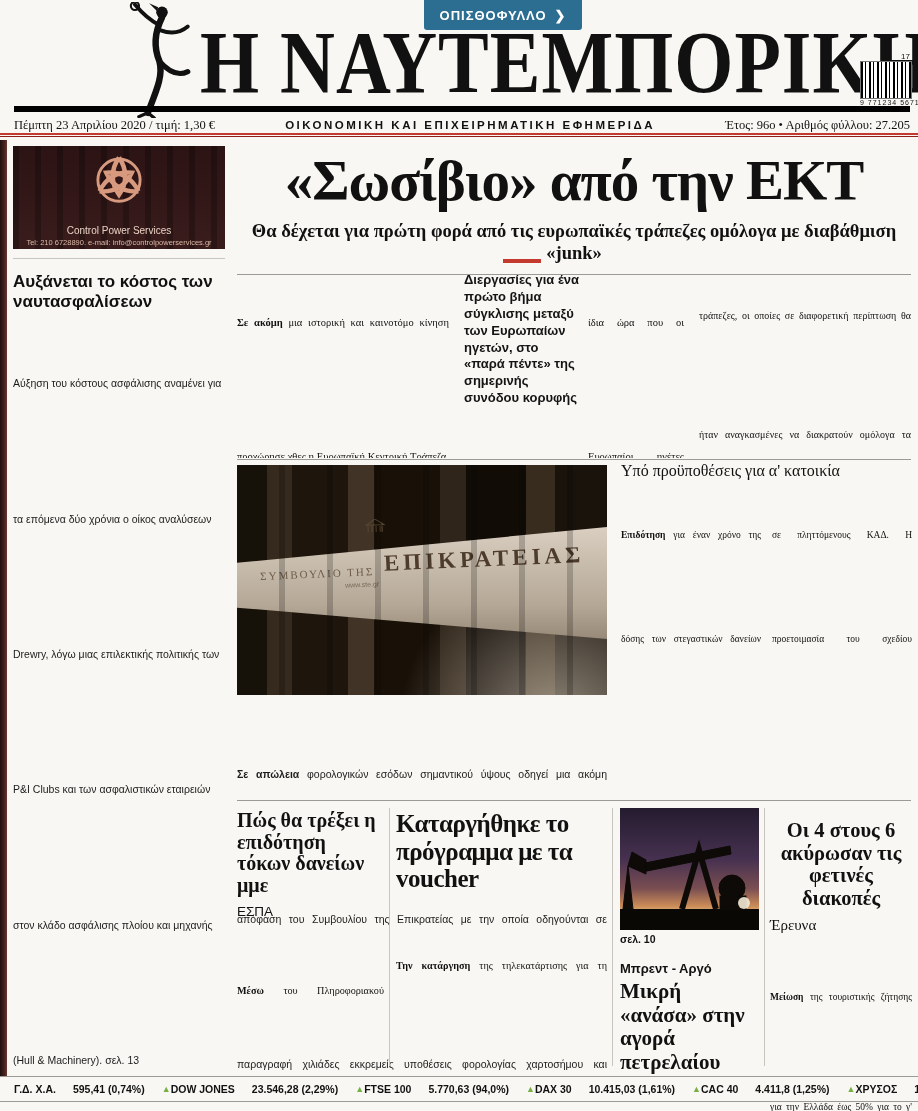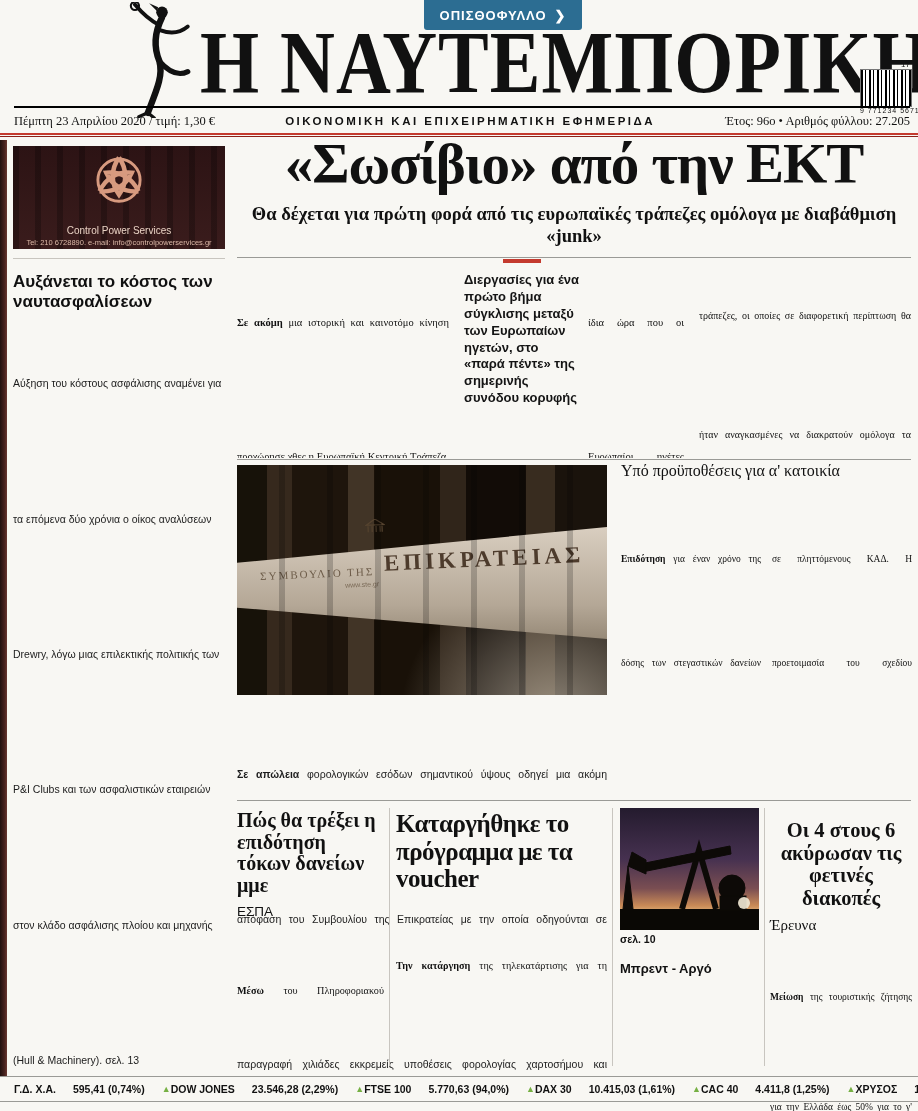--- a/index.html
+++ b/index.html
@@ -8,23 +8,23 @@
   
   .backpage-btn{position:absolute;left:424px;top:0;width:158px;height:30px;background:#2c6d92;
       color:#fff;font:bold 13px "Liberation Sans",sans-serif;display:flex;align-items:center;
       justify-content:center;gap:8px;letter-spacing:1px;border-radius:0 0 3px 3px;cursor:pointer;}
   .hermes{position:absolute;left:118px;top:2px;width:88px;height:116px;}
   .masthead{position:absolute;left:200px;top:2px;width:700px;text-align:center;
       font:bold 76px/104px "Liberation Serif",serif;letter-spacing:1px;
       transform:scaleY(1.16);transform-origin:top;white-space:nowrap;}
   .barcode-wrap{position:absolute;right:6px;top:52px;width:52px;text-align:center;}
   .barcode-bars{height:36px;background:repeating-linear-gradient(90deg,#000 0 2px,#fff 2px 4px,#000 4px 5px,#fff 5px 8px);border:1px solid #777;}
-  .barcode-top{font:8px "Liberation Sans",sans-serif;text-align:right;padding-right:2px;margin-top:8px;}
+  .barcode-top{font:8px "Liberation Sans",sans-serif;text-align:right;padding-right:2px;}
   .barcode-digits{font:7px "Liberation Sans",sans-serif;letter-spacing:1px;white-space:nowrap;}
-  .dateline{position:absolute;left:14px;right:8px;top:106px;height:26px;border-top:2px solid #000000;
+  .dateline{position:absolute;left:14px;right:8px;top:106px;height:26px;border-top:6px solid #000000;
       display:flex;align-items:center;justify-content:space-between;}
   .dateline .dl-left,.dateline .dl-right{font:12.5px "Liberation Serif",serif;}
   .dateline .dl-center{font:bold 11.5px "Liberation Sans",sans-serif;letter-spacing:2.5px;}
   .red-rule{position:absolute;left:0;right:0;top:132px;height:5px;
       background:linear-gradient(#f8f7f3 0 1px,#c43a2e 1px 3px,#f8f7f3 3px 4px,#8c2019 4px 5px);}
   .left-strip{position:absolute;left:0;top:140px;width:7px;height:945px;
       background:linear-gradient(90deg,#20100e,#4b2420 70%,#6b3a32);}
   
   .sidebar{position:absolute;left:13px;top:146px;width:212px;}
   .ad{position:relative;width:212px;height:103px;background:
@@ -32,21 +32,21 @@
       linear-gradient(#2c1314,#3a1c1c);overflow:hidden;}
   .ad svg{position:absolute;left:72px;top:4px;}
   .ad .ad-brand{position:absolute;left:0;right:0;bottom:13px;text-align:center;
       font:10px "Liberation Sans",sans-serif;color:#e9d2c4;}
   .ad .ad-contact{position:absolute;left:0;right:0;bottom:2px;text-align:center;
       font:7.5px "Liberation Sans",sans-serif;color:#dcb9a8;white-space:nowrap;}
   .sb-hr{border:0;border-top:1px solid #c8c5bf;margin:9px 0 0;}
   .sb-art h3{font:bold 17px/1.15 "Liberation Sans",sans-serif;margin:13px 0 5px;color:#101010;}
   .sb-art p{font:10.5px/12.9 "Liberation Sans",sans-serif;color:#1c1c1c;margin:0;}
   
-  .main-head{position:absolute;left:237px;top:127px;width:674px;text-align:center;}
+  .main-head{position:absolute;left:237px;top:144px;width:674px;text-align:center;}
   .main-head h1{font:bold 57px/1.02 "Liberation Serif",serif;letter-spacing:-1px;margin:8px 0 10px;}
   .main-head h2{font:bold 18.5px/1.2 "Liberation Serif",serif;margin:0 0 9px;}
   .thin-rule{border:0;border-top:1px solid #9a9a96;margin:0;}
   .lead-cols{position:absolute;left:237px;top:256px;width:674px;height:202px;overflow:hidden;
       display:flex;gap:15px;text-align:justify;}
   .lead-cols .lc{font:10.5px/12.8 "Liberation Serif",serif;}
   .lc1{flex:0 0 212px;} .lc2{flex:0 0 220px;} .lc3{flex:1;font:10px/11.9 "Liberation Serif",serif !important;}
   .lead-cols p{margin:0;}
   .pull{float:left;width:116px;padding:0 8px 6px 0;font:bold 13px/1.3 "Liberation Sans",sans-serif;
       text-align:left;color:#141414;}
@@ -68,21 +68,21 @@
       font:7px "Liberation Sans",sans-serif;color:#7a6a57;}
   .ste .emblem{position:absolute;left:128px;top:54px;transform:rotate(-2.5deg);}
   .ste .stripes{position:absolute;inset:0;background:repeating-linear-gradient(90deg,
       rgba(0,0,0,0) 0 42px,rgba(0,0,0,.20) 42px 48px);}
   .caption{position:absolute;left:237px;top:702px;width:370px;}
   .caption h3{font:bold 20px/1.1 "Liberation Sans",sans-serif;margin:0 0 7px;}
   .caption p{font:10.5px/13.8 "Liberation Sans",sans-serif;margin:0;text-align:justify;color:#1c1c1c;}
   
   .mortgage{position:absolute;left:621px;top:462px;width:291px;}
   .mortgage h2{font:bold 27px/1.08 "Liberation Serif",serif;letter-spacing:-0.5px;margin:0 0 9px;}
-  .mortgage .sub{font:16px "Liberation Serif",serif;margin:0 0 28px;}
+  .mortgage .sub{font:16px "Liberation Serif",serif;margin:0 0 4px;}
   .mortgage .mcols{display:flex;gap:11px;height:236px;overflow:hidden;text-align:justify;}
   .mortgage .mcols p{margin:0;font:9.5px/10.9 "Liberation Serif",serif;}
   .mortgage .mc{flex:1;}
   
   .rule3{position:absolute;left:237px;top:800px;width:674px;border-top:1px solid #9a9a96;}
   .vsep{position:absolute;top:808px;height:258px;border-left:1px solid #c8c5bf;}
   .espa{position:absolute;left:237px;top:808px;width:147px;}
   .espa h2{font:bold 20px/1.08 "Liberation Serif",serif;margin:2px 0 8px;}
   .espa .kick{font:13.5px "Liberation Sans",sans-serif;margin:0 0 9px;}
   .espa p{font:10.2px/12.4 "Liberation Serif",serif;margin:0;text-align:justify;}
@@ -257,20 +257,21 @@
         <path d="M62,101 L79,42 L96,101" fill="none" stroke-width="6"></path>
         <polygon points="20,56 110,38 111,46 22,64"></polygon>
         <polygon points="12,44 26,52 26,66 8,58"></polygon>
         <circle cx="112" cy="80" r="13"></circle>
         <rect x="100" y="88" width="26" height="14"></rect>
       </g>
       <circle cx="124" cy="95" r="6" fill="#efe7d2" opacity="0.92"></circle>
     </svg>
     <p class="pg10">σελ. 10</p>
     <p class="kick">Μπρεντ - Αργό</p>
+    <h2>Μικρή «ανάσα» στην αγορά πετρελαίου</h2>
   </div>
 
   <div class="vac">
     <h2>Οι 4 στους 6 ακύρωσαν τις φετινές διακοπές</h2>
     <p class="kick">Έρευνα</p>
     <p><b>Μείωση</b><span> της τουριστικής ζήτησης για την Ελλάδα έως 50% για το γ' τρίμηνο βλέπουν οι επιχειρηματίες του κλάδου, ενώ οι Έλληνες ταξιδιώτες έχουν προβεί σε ακυρώσεις για τις διακοπές τους σε ποσοστό 40%, σύμφωνα με έρευνα, για τις επιπτώσεις της πανδημίας, του opentourism με το Πανεπιστήμιο Πειραιά. </span></p>
   </div>
 
   <div class="ticker">
     <span class="titem">

